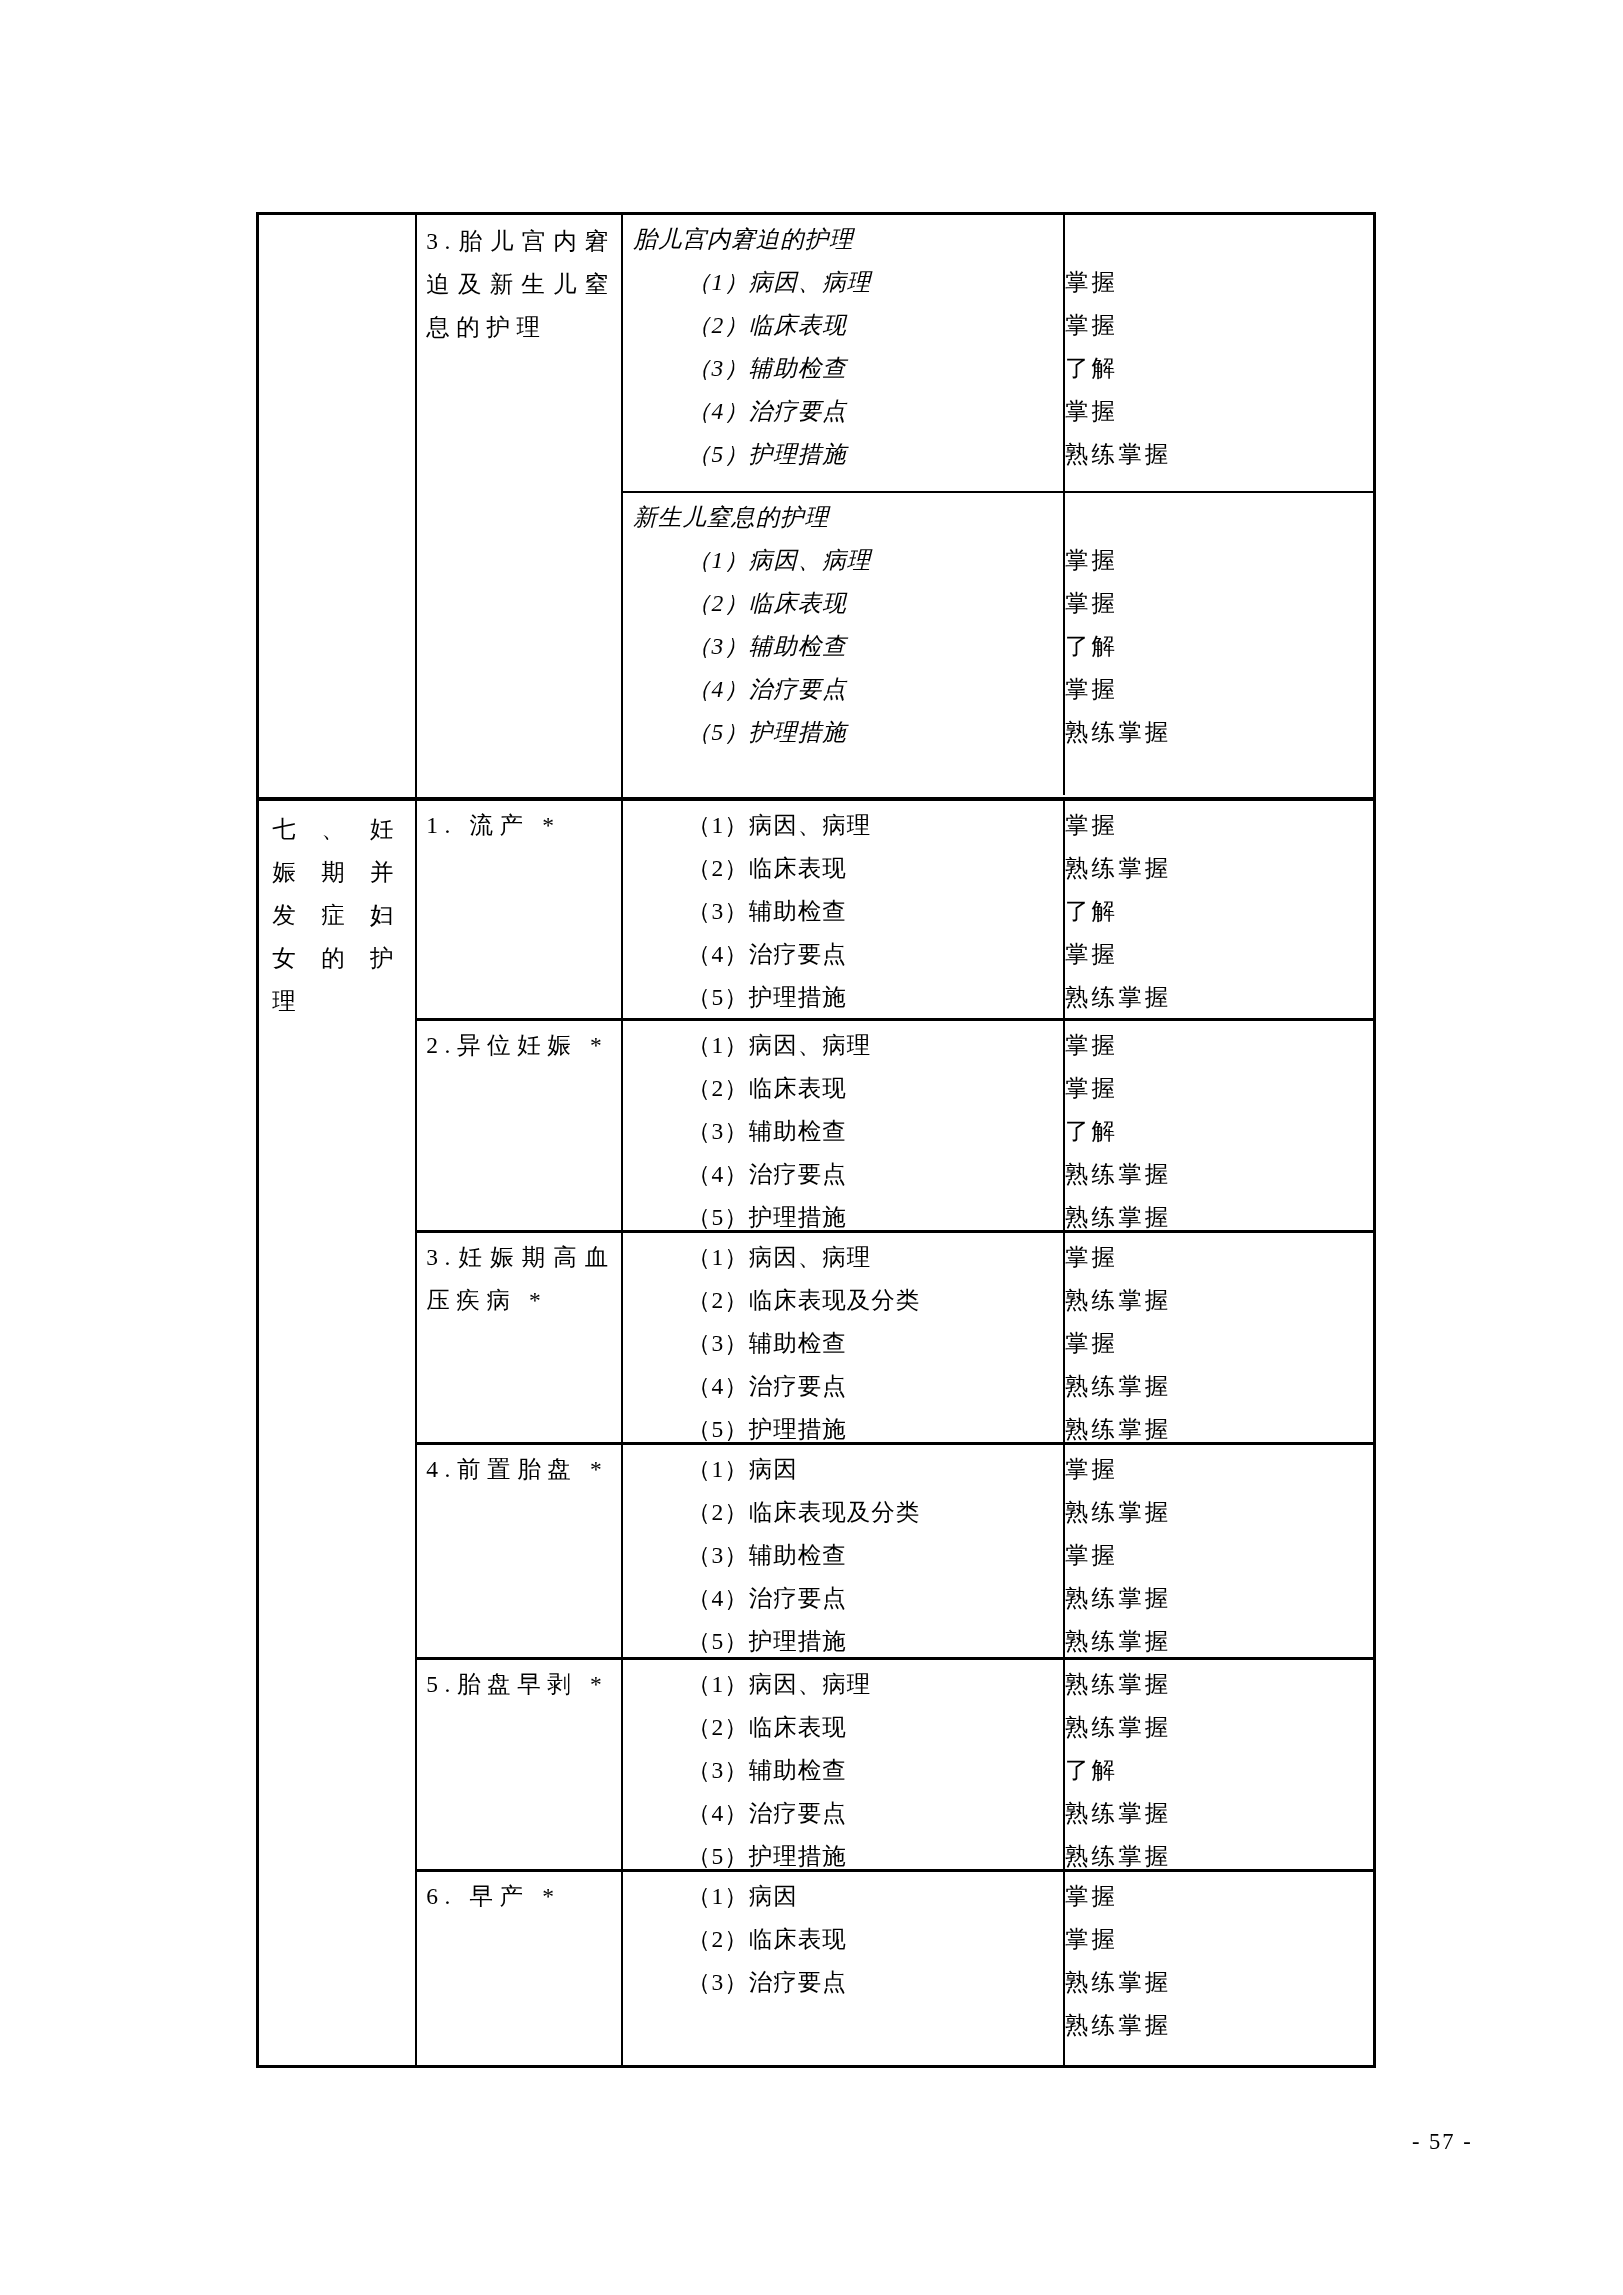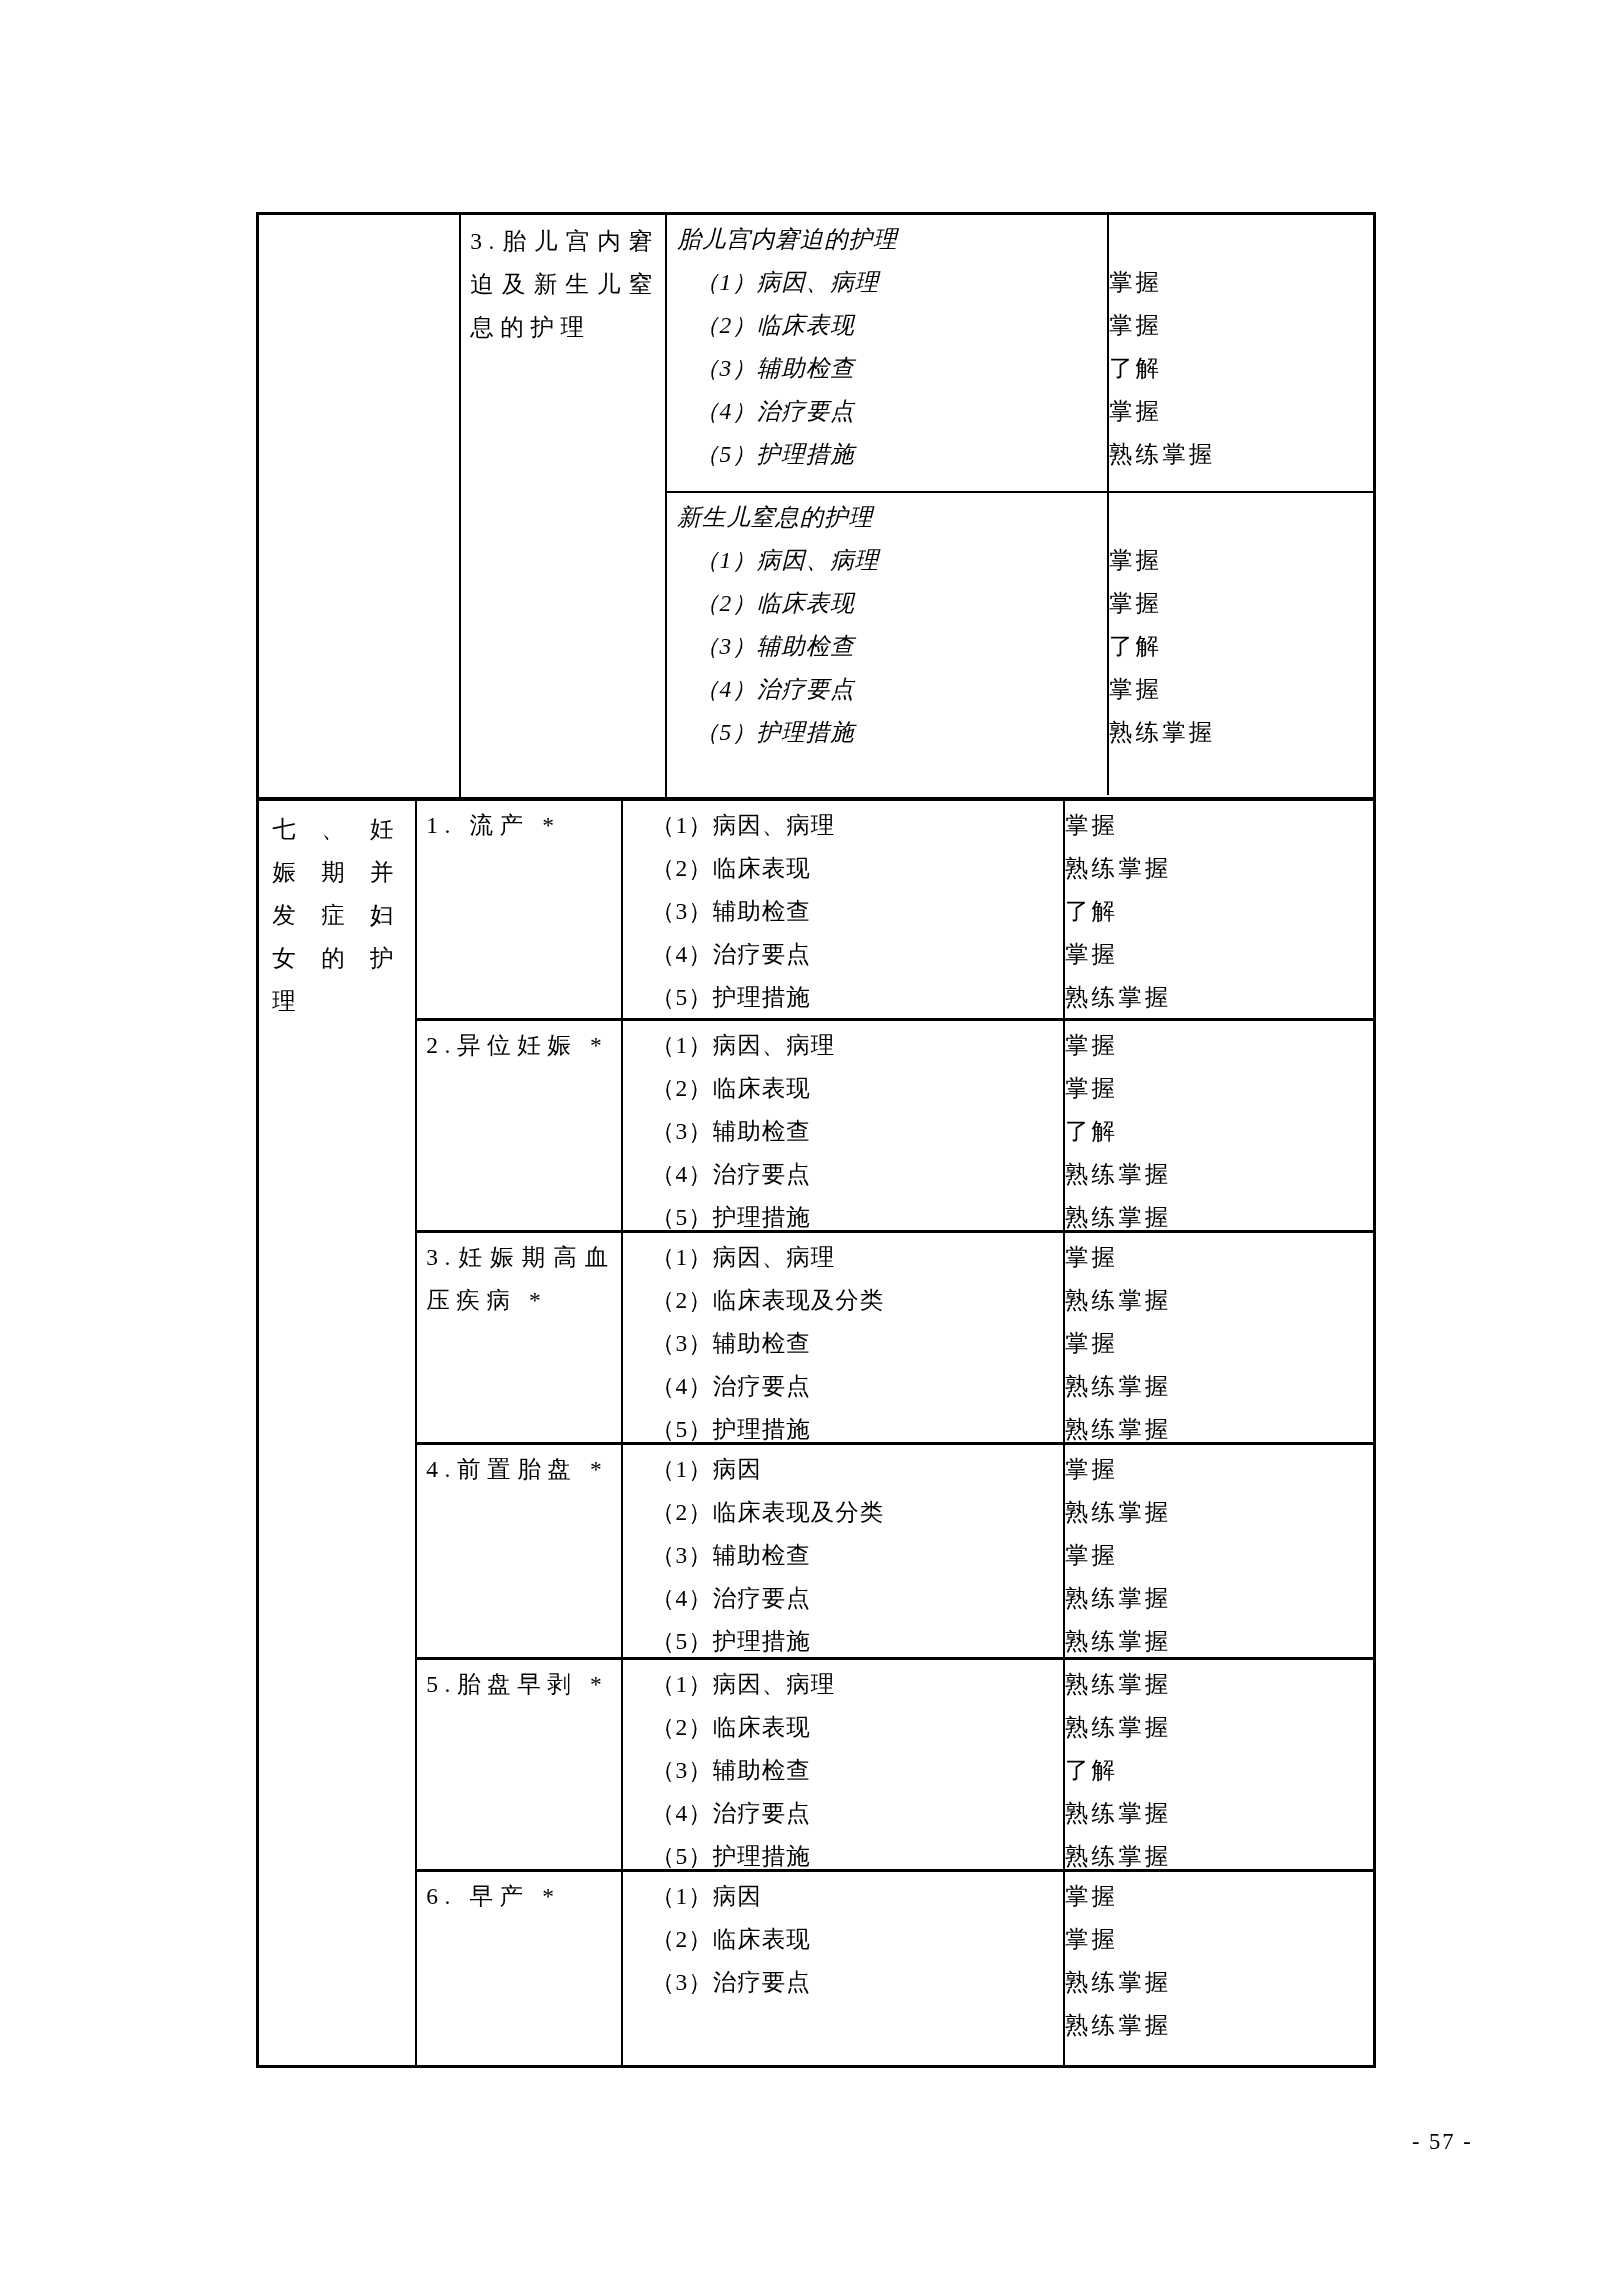--- a/index.html
+++ b/index.html
@@ -11,32 +11,32 @@
     font-size:23.5px; color:#000;
     overflow:hidden;
   }
   .tbl {
     position:absolute; left:256px; top:212px; width:1120px;
     border:3.1px solid #000; box-sizing:border-box; background:#fff;
   }
   
   .row1 {
     display:grid; grid-template-columns:158px 206px 1fr;
-    height:582px; border-bottom:4.1px solid #000; box-sizing:content-box;padding-left:44px;
+    height:582px; border-bottom:4.1px solid #000; box-sizing:content-box;
   }
   .c-sec-empty { border-right:2px solid #000; }
   .c-topic { border-right:2px solid #000; padding:5.1px 6.1px 0 9.2px; box-sizing:border-box; }
   .topic-text { line-height:43px; letter-spacing:6.6px; text-align:justify; }
   .sub { display:grid; grid-template-columns:440px 1fr; box-sizing:border-box; }
   .sub-a { height:278px; border-bottom:2px solid #000; }
   .sub-b { height:302px; }
   .items { padding-top:3.1px;font-style:italic; }
   .line { height:43px; line-height:43px; white-space:nowrap; letter-spacing:1px; }
   .title-line { padding-left:10.2px; }
-  .item-line { padding-left:28px; }
+  .item-line { padding-left:28px;margin-left:36px; }
   .levels { border-left:2px solid #000; padding-top:3.1px; box-sizing:border-box; }
   .level-line { height:43px; line-height:43px; text-align:left; letter-spacing:3.1px; }
   
   .secrow { display:grid; grid-template-columns:158px 1fr; }
   .c-sec {
     border-right:2px solid #000; padding:7.2px 9.2px 0 13.3px; box-sizing:border-box;
   }
   .sec-text { line-height:43px; letter-spacing:12.3px; text-align:justify; }
   .block {
     display:grid; grid-template-columns:206px 440px 1fr;

